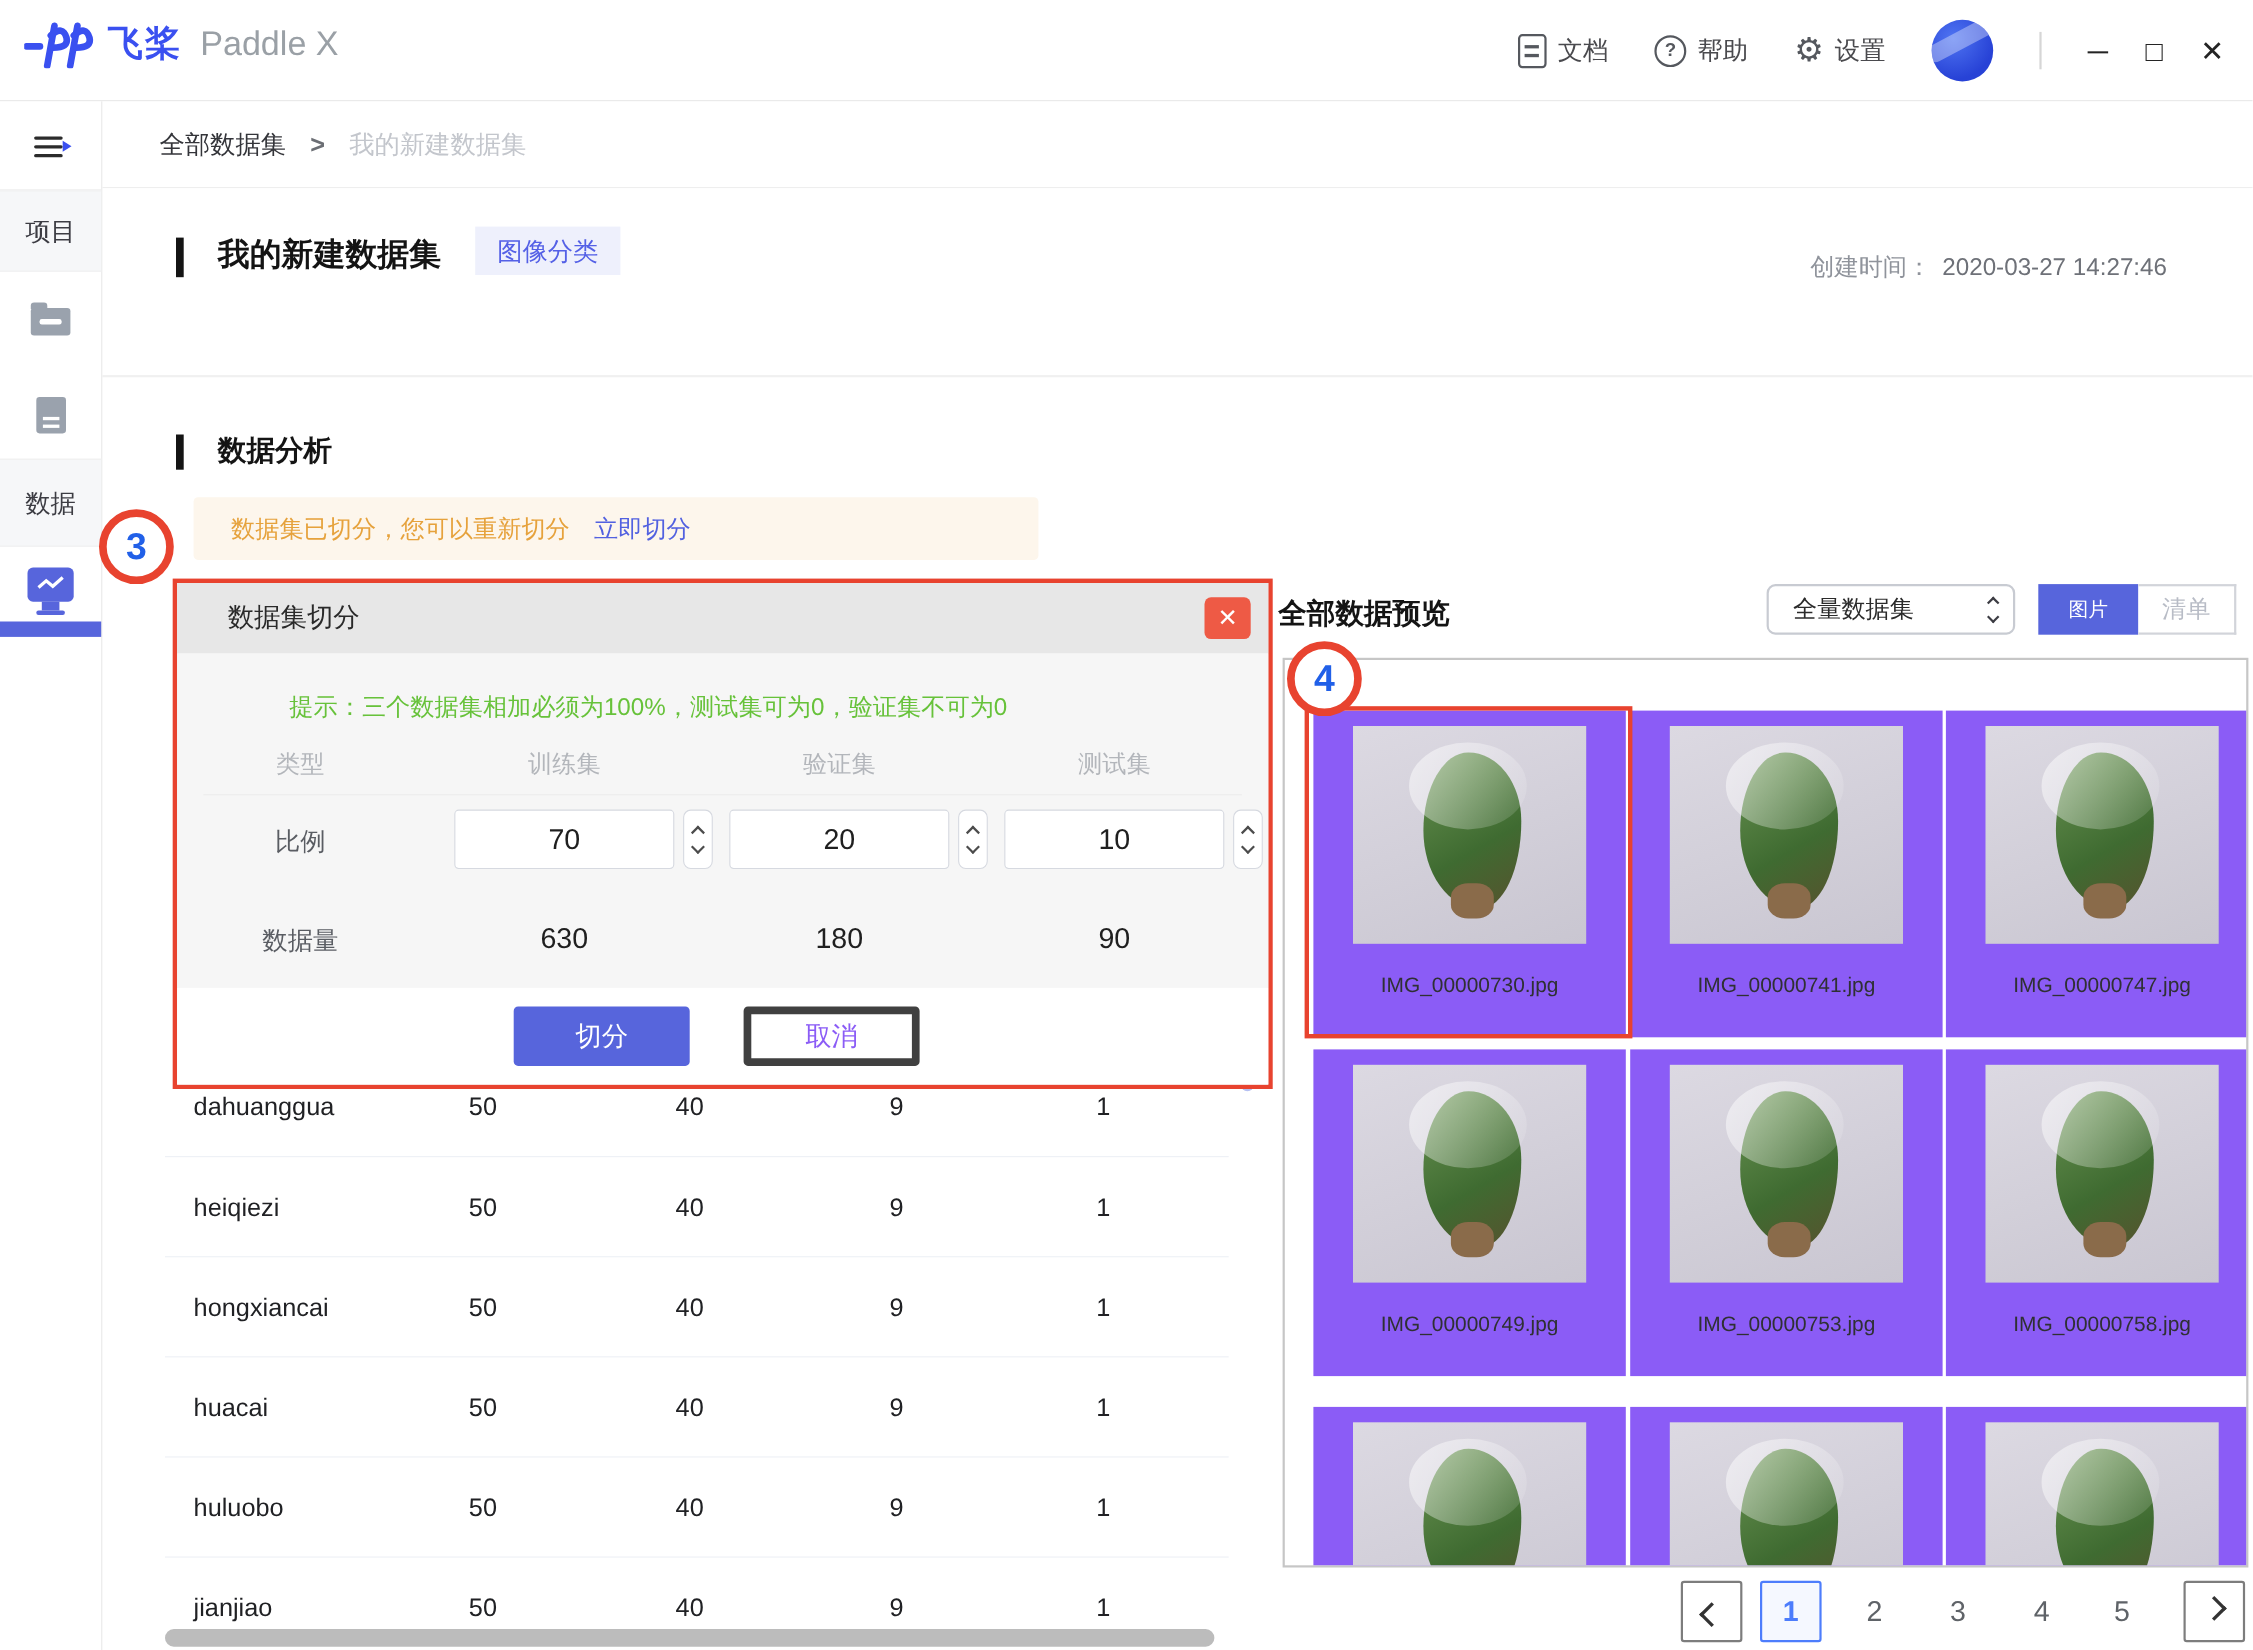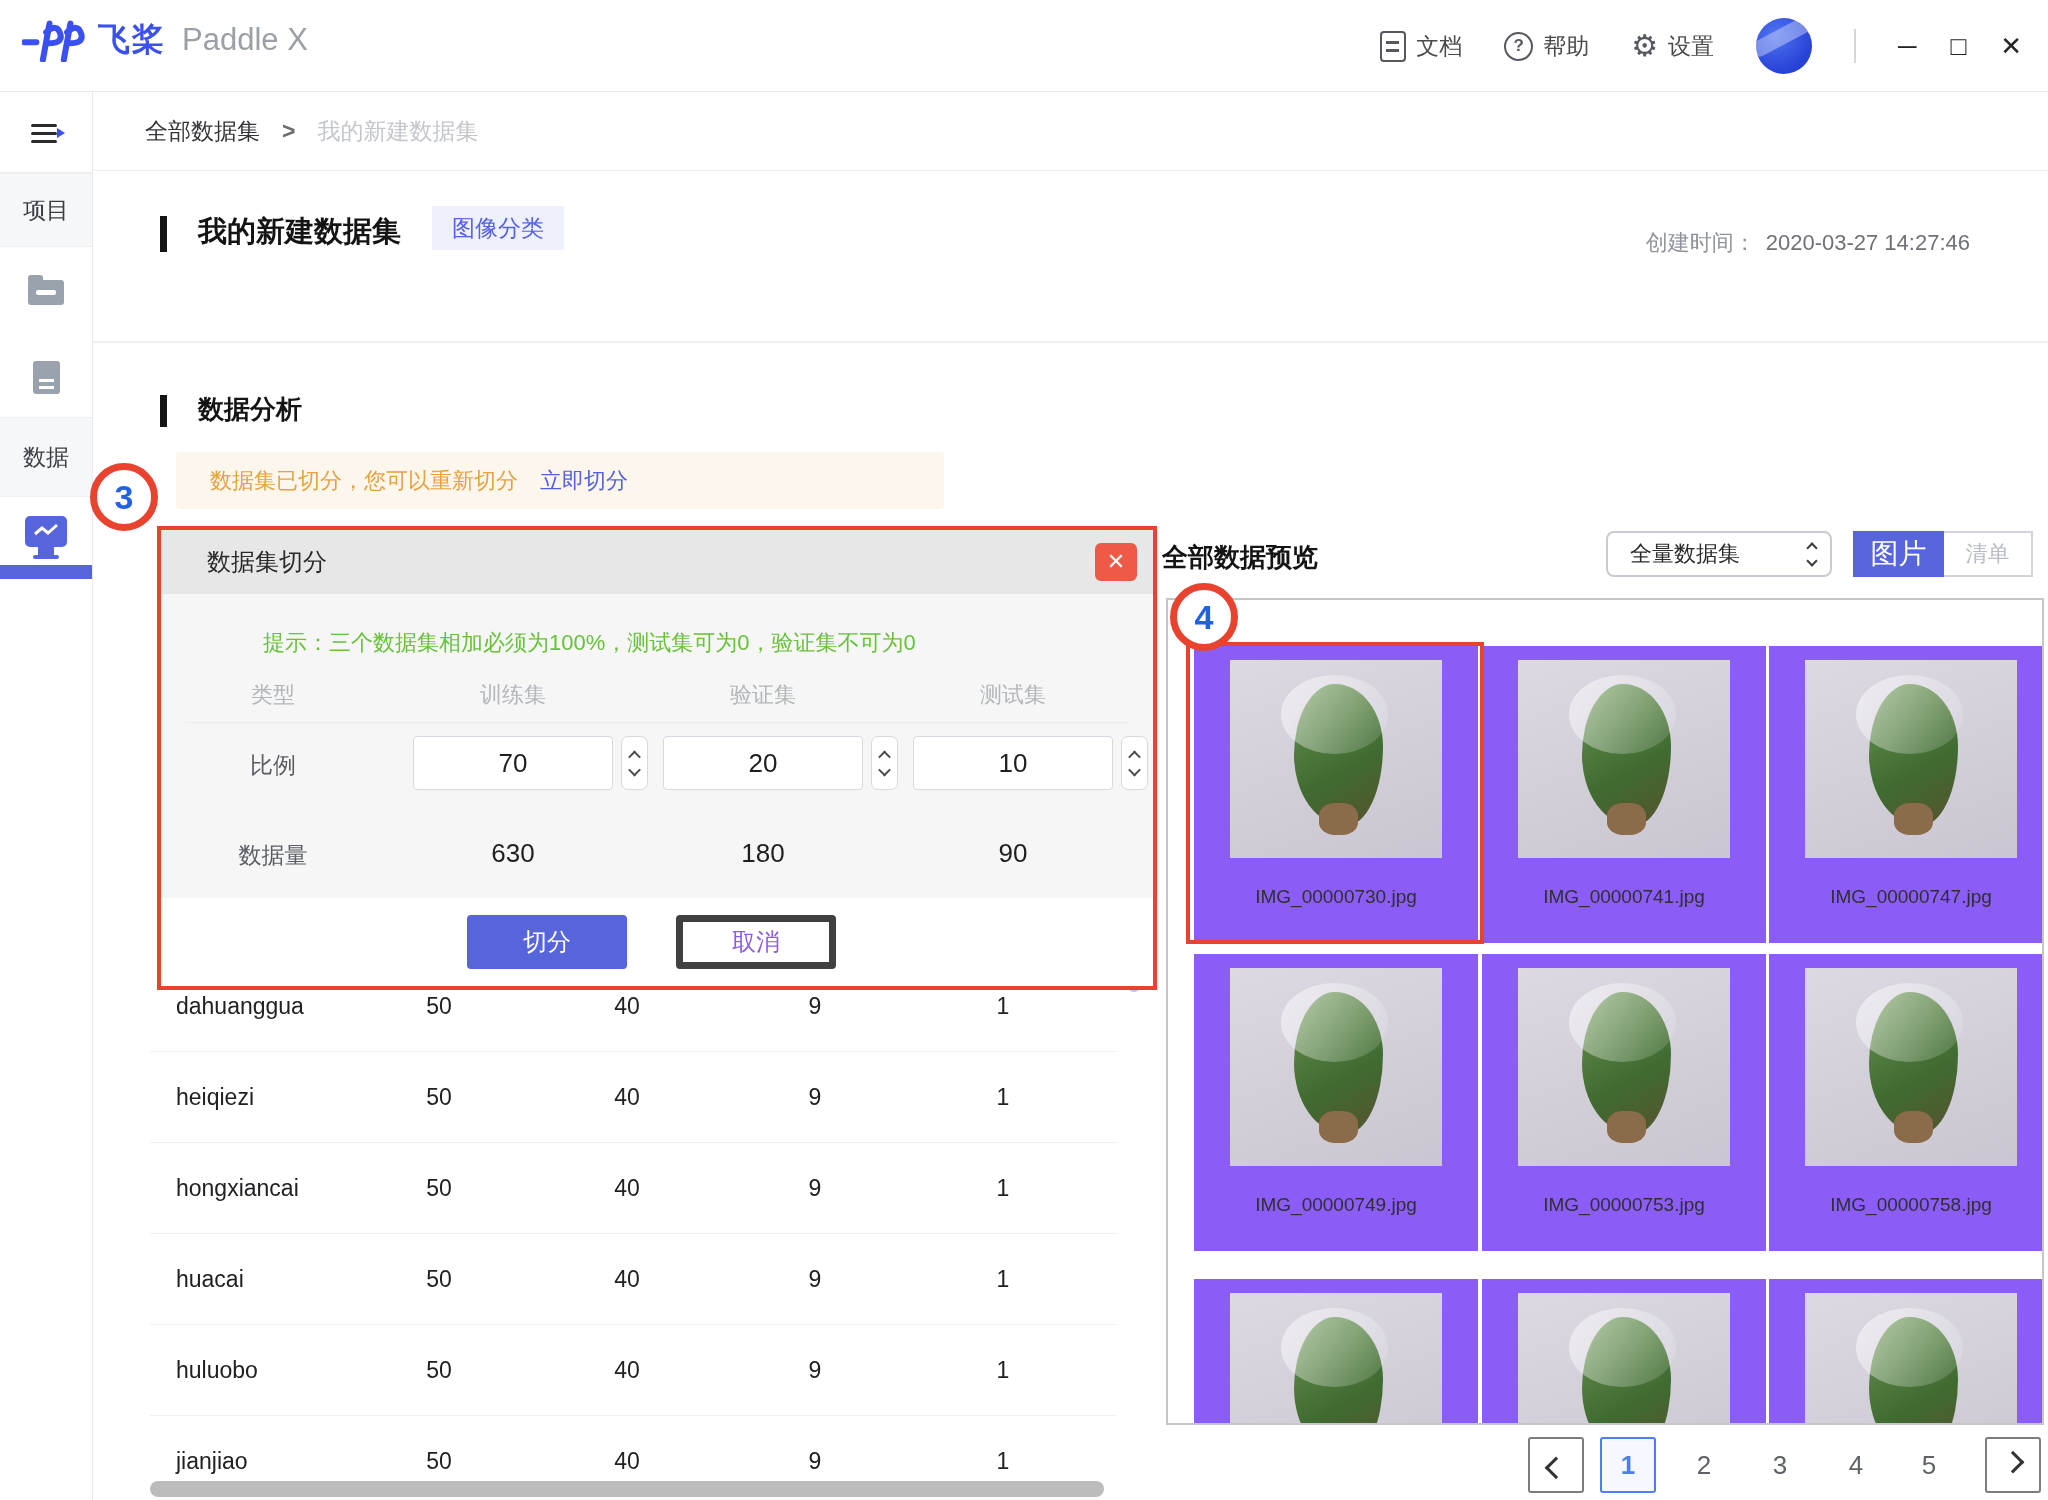--- a/index.html
+++ b/index.html
@@ -99,21 +99,21 @@
   .badge-3 { left:90px; top:463px; }
   .badge-4 { left:1170px; top:583px; }
 
   
   .preview-title { position:absolute; left:1162px; top:540px; font-size:26px; font-weight:bold; color:#141414; }
   .dataset-select { position:absolute; left:1606px; top:531px; width:226px; height:46px; border:2px solid #c8cbd2; border-radius:8px; background:#fff; display:flex; align-items:center; padding:0 14px 0 22px; font-size:22px; color:#2b2b2b; cursor:pointer; z-index:2; }
   .select-arrows { margin-left:auto; display:flex; flex-direction:column; align-items:center; gap:5px; }
   .sel-chev { width:8px; height:8px; border-left:2px solid #3c3c43; border-top:2px solid #3c3c43; }
   .sel-chev.up { transform:rotate(45deg); } .sel-chev.down { transform:rotate(225deg); }
   .view-toggle { position:absolute; left:1853px; top:531px; height:46px; display:flex; z-index:2; }
-  .vt-img { width:91px; background:#5765dc; color:#fff; font-size:28px; display:flex; align-items:center; justify-content:center; cursor:pointer; }
+  .vt-img { width:91px; background:#5765dc; color:#fff; font-size:18px; display:flex; align-items:center; justify-content:center; cursor:pointer; }
   .vt-list { width:89px; background:#fff; border:2px solid #d2d4da; border-left:none; color:#b8bcc6; font-size:22px; display:flex; align-items:center; justify-content:center; cursor:pointer;text-align:center; }
   .panel { position:absolute; left:1166px; top:598px; width:878px; height:827px; border:2px solid #c6c6c6; background:#fff; overflow:hidden; z-index:1; }
   .cell { position:absolute; width:284px; height:297px; background:#8b5cf6; cursor:pointer; }
   .photo { position:absolute; left:36px; top:14px; width:212px; height:198px; background:linear-gradient(160deg,#dcd9e2,#c9c6d1); overflow:hidden; }
   .veg { position:absolute; left:30%; top:12%; width:42%; height:72%; background:linear-gradient(150deg,#6a9452,#3f6b31 60%,#57522e); border-radius:46% 54% 42% 58% / 50% 44% 56% 50%; }
   .veg::before { content:""; position:absolute; left:28%; bottom:-6%; width:44%; height:22%; background:#8a6b4a; border-radius:40%; }
   .veg::after { content:""; position:absolute; left:-14%; top:-6%; width:120%; height:55%; background:linear-gradient(120deg,rgba(255,255,255,.55),rgba(255,255,255,.08)); border-radius:50%; }
   .fname { position:absolute; left:0; top:240px; width:100%; text-align:center; font-size:19px; color:#2f3033; }
   .r1 { top:46px; } .r2 { top:354px; } .r3 { top:679px; }
   .c1 { left:26px; } .c2 { left:314px; } .c3 { left:601px; }

